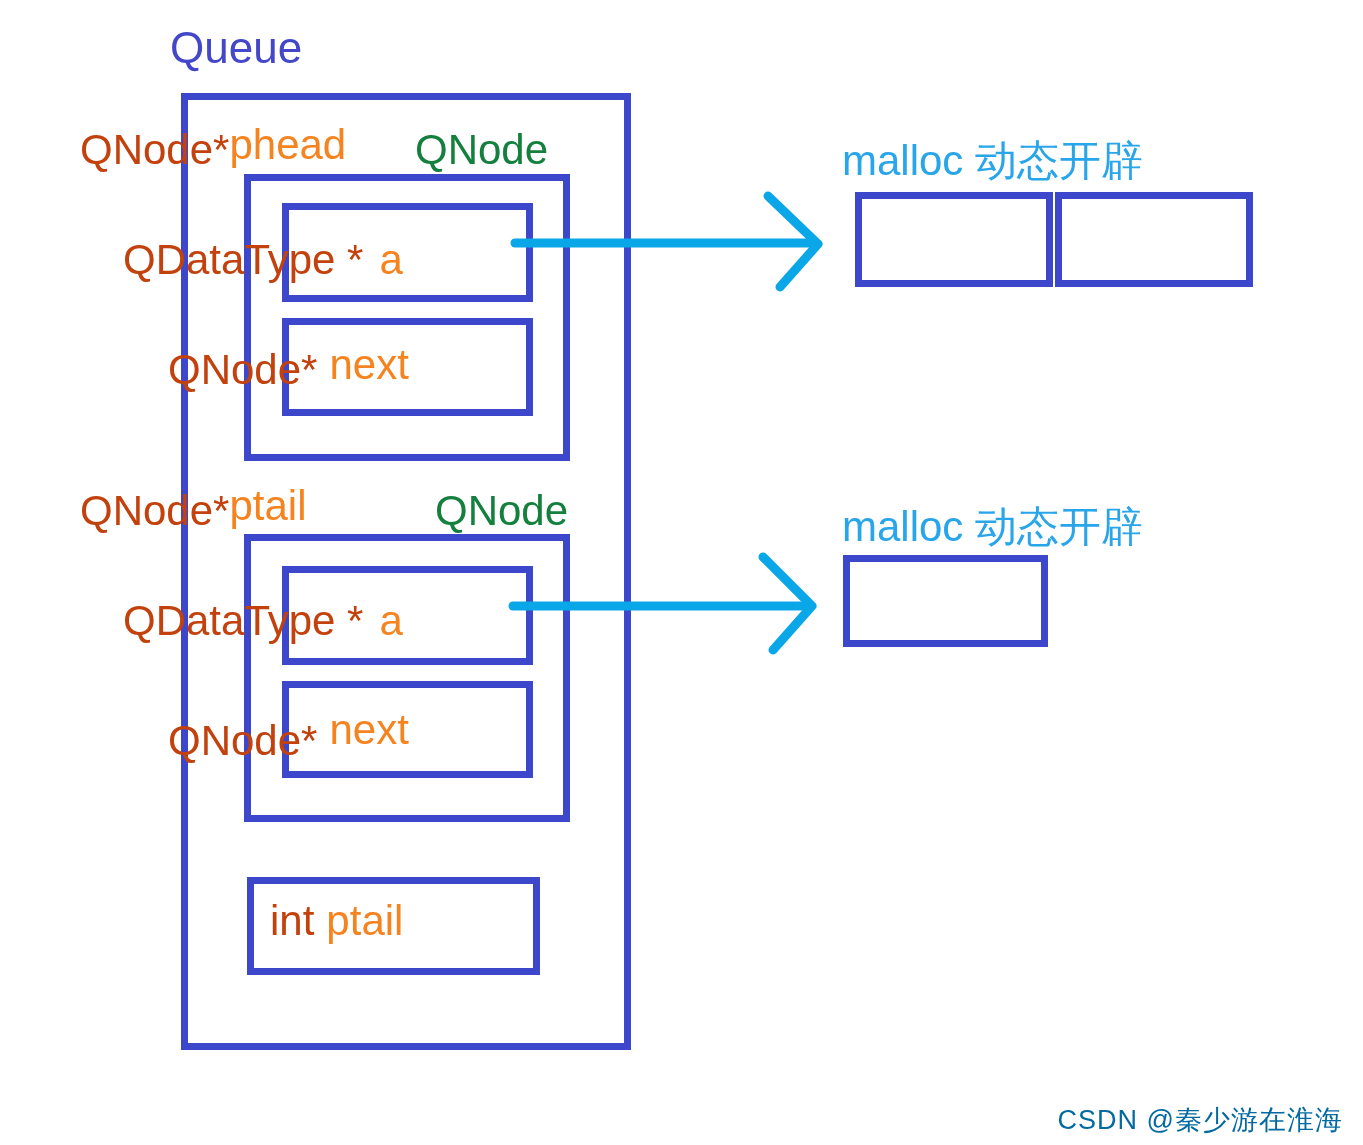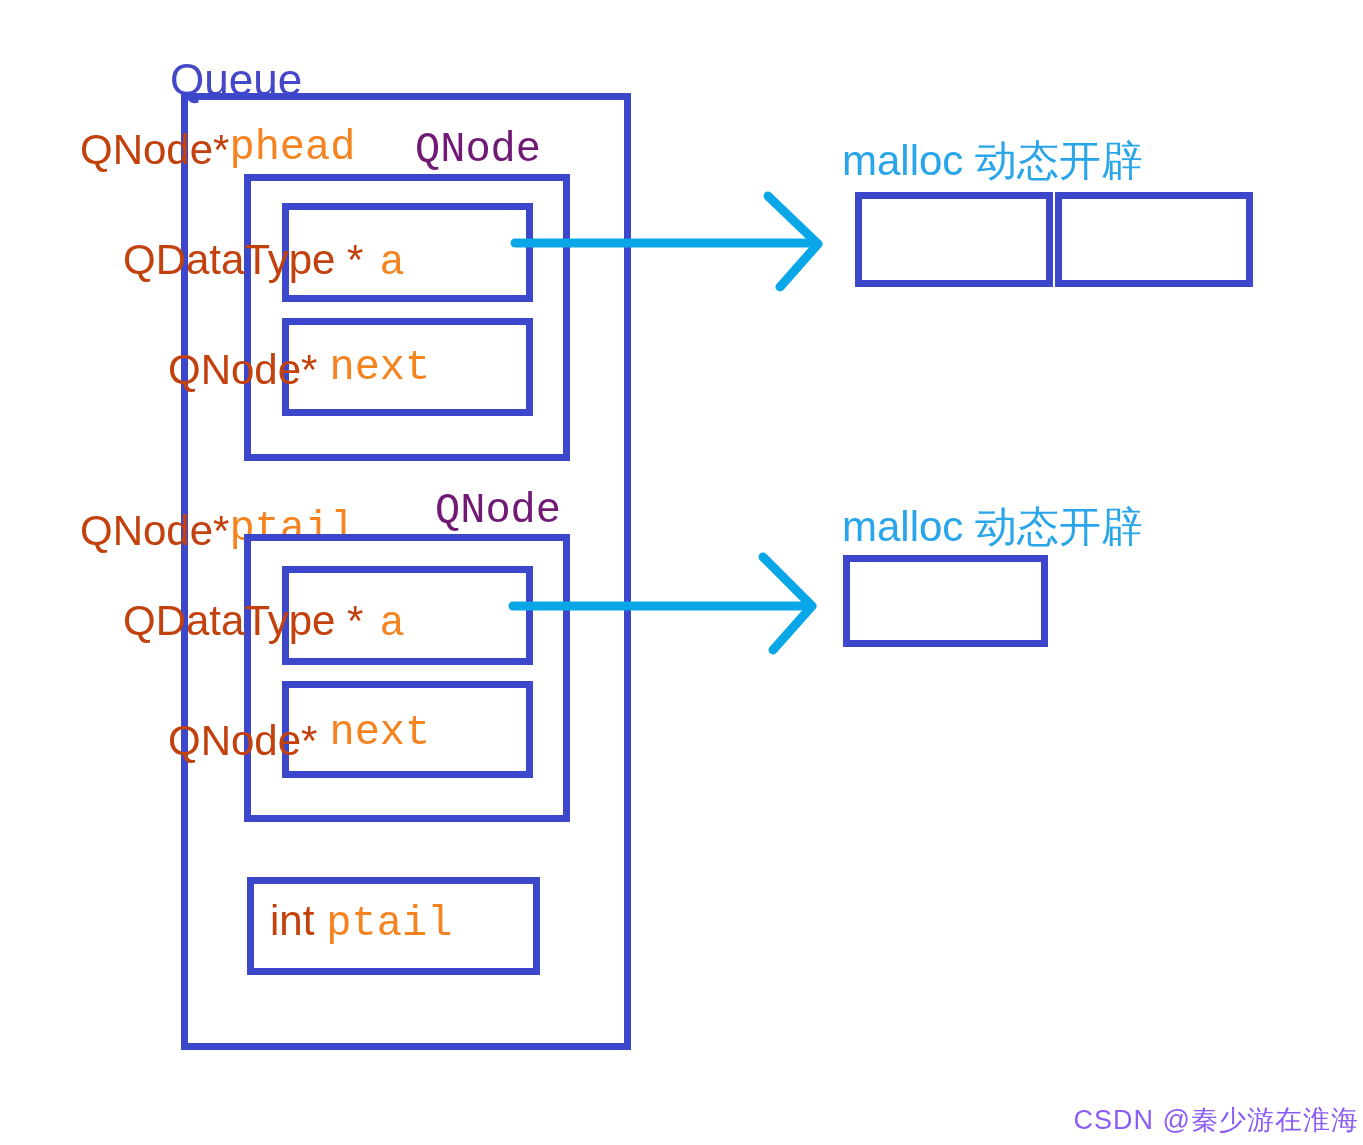--- a/index.html
+++ b/index.html
@@ -20,58 +20,58 @@
     border: 7px solid #3d47cb;
     box-sizing: border-box;
     background: transparent;
   }
   .lbl {
     position: absolute;
     white-space: nowrap;
     font-size: 42px;
     line-height: 1.1;
   }
-  .dark  { color: #701a75; font-family: Liberation Mono, monospace; }
+  .dark  { color: #15803d; }
   .cyan  { color: #c2410c; }
-  .orange{ color: #f5831f; font-family: Liberation Mono, monospace; }
+  .orange{ color: #f5831f; }
   .title {
     font-size: 44px;
     color: #4347c8;
   }
   .malloc-lbl {
     font-size: 42px;
     color: #29a5e9;
   }
   .name-raise   { position: relative; top: -5px; }
   .name-raise2  { position: relative; top: -11px; }
   .gap  { margin-left: 12px; }
   .gap-sm { margin-left: 16px; }
   .watermark {
     position: absolute;
-    right: 4px;
+    right: 20px;
     top: 1102px;
     font-size: 27px;
-    color: #8b5cf6;
+    color: #0369a1;
     text-shadow: 1px 1px 0 #ffffff;
     letter-spacing: 1px;
   }
   svg.arrows {
     position: absolute;
     left: 0; top: 0;
     width: 1363px;
     height: 1145px;
     pointer-events: none;
   }
 </style>
 </head>
 <body>
 
 <div id="canvas">
 
-  <div class="lbl title" style="left:170px; top:56px;">Queue</div>
+  <div class="lbl title" style="left:170px; top:24px;">Queue</div>
 
   <div class="box" style="left:181px; top:93px; width:450px; height:957px;"></div>
 
   <div class="lbl" style="left:80px; top:127px;">
     <span class="cyan">QNode*</span><span class="orange name-raise">phead</span>
   </div>
 
   <div class="lbl dark" style="left:415px; top:127px;">QNode</div>
 
   <div class="box" style="left:244px; top:174px; width:326px; height:287px;"></div>
@@ -86,21 +86,21 @@
 
   <div class="lbl" style="left:168px; top:347px;">
     <span class="cyan">QNode*</span><span class="orange gap name-raise">next</span>
   </div>
 
   <div class="lbl malloc-lbl" style="left:842px; top:138px;">malloc 动态开辟</div>
 
   <div class="box" style="left:855px; top:192px; width:198px; height:95px;"></div>
   <div class="box" style="left:1055px; top:192px; width:198px; height:95px;"></div>
 
-  <div class="lbl" style="left:80px; top:488px;margin-top:20px;">
+  <div class="lbl" style="left:80px; top:488px;">
     <span class="cyan">QNode*</span><span class="orange name-raise">ptail</span>
   </div>
 
   <div class="lbl dark" style="left:435px; top:488px;">QNode</div>
 
   <div class="box" style="left:244px; top:534px; width:326px; height:288px;"></div>
 
   <div class="box" style="left:282px; top:566px; width:251px; height:99px;"></div>
 
   <div class="lbl" style="left:123px; top:598px;">

